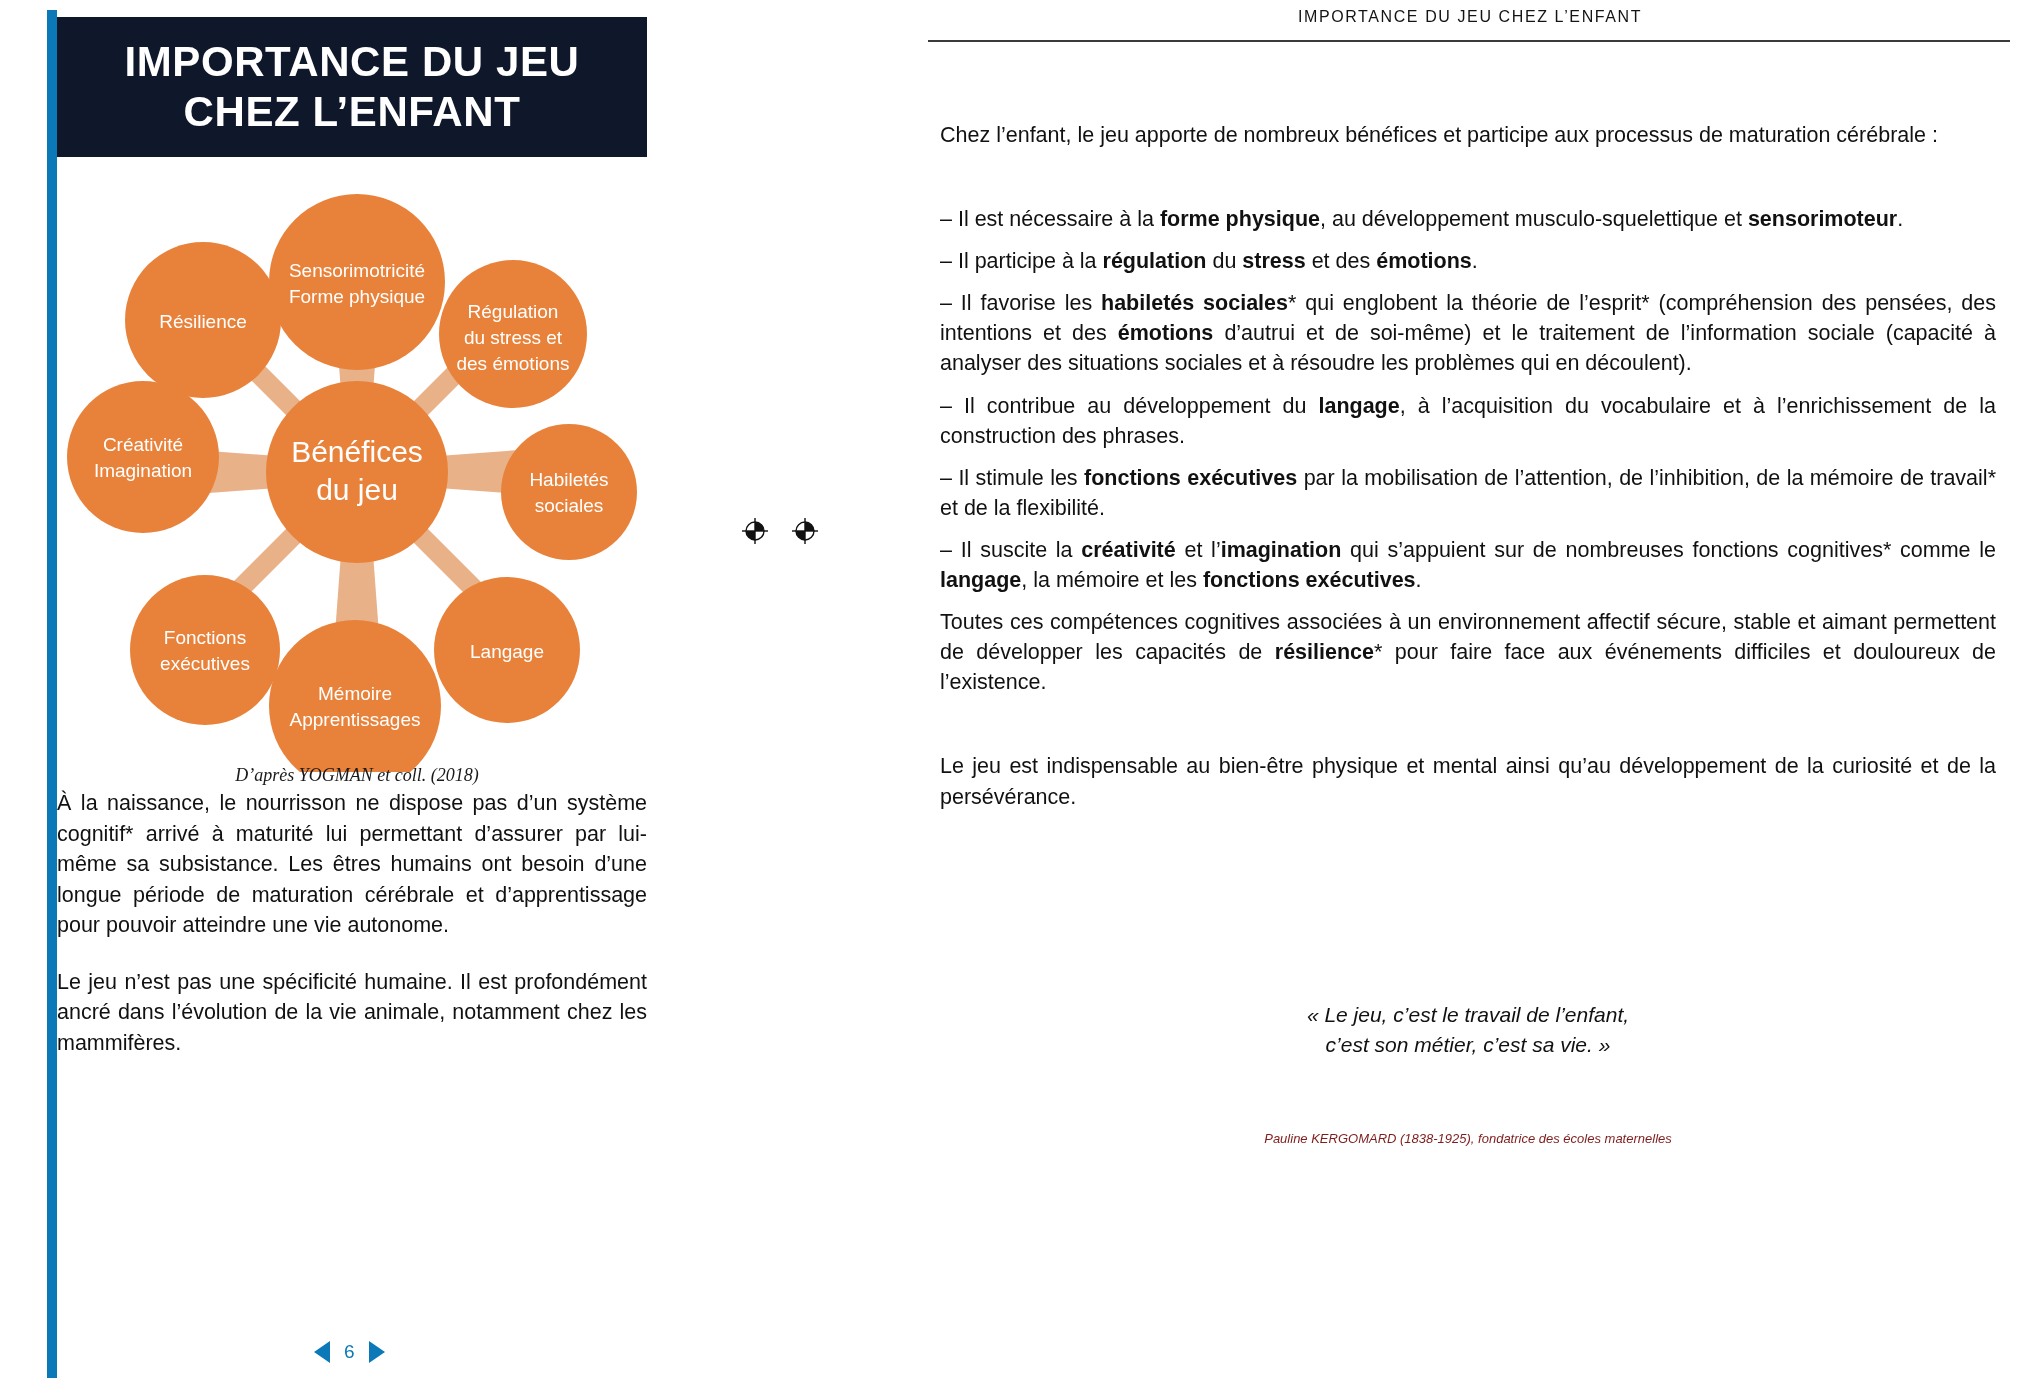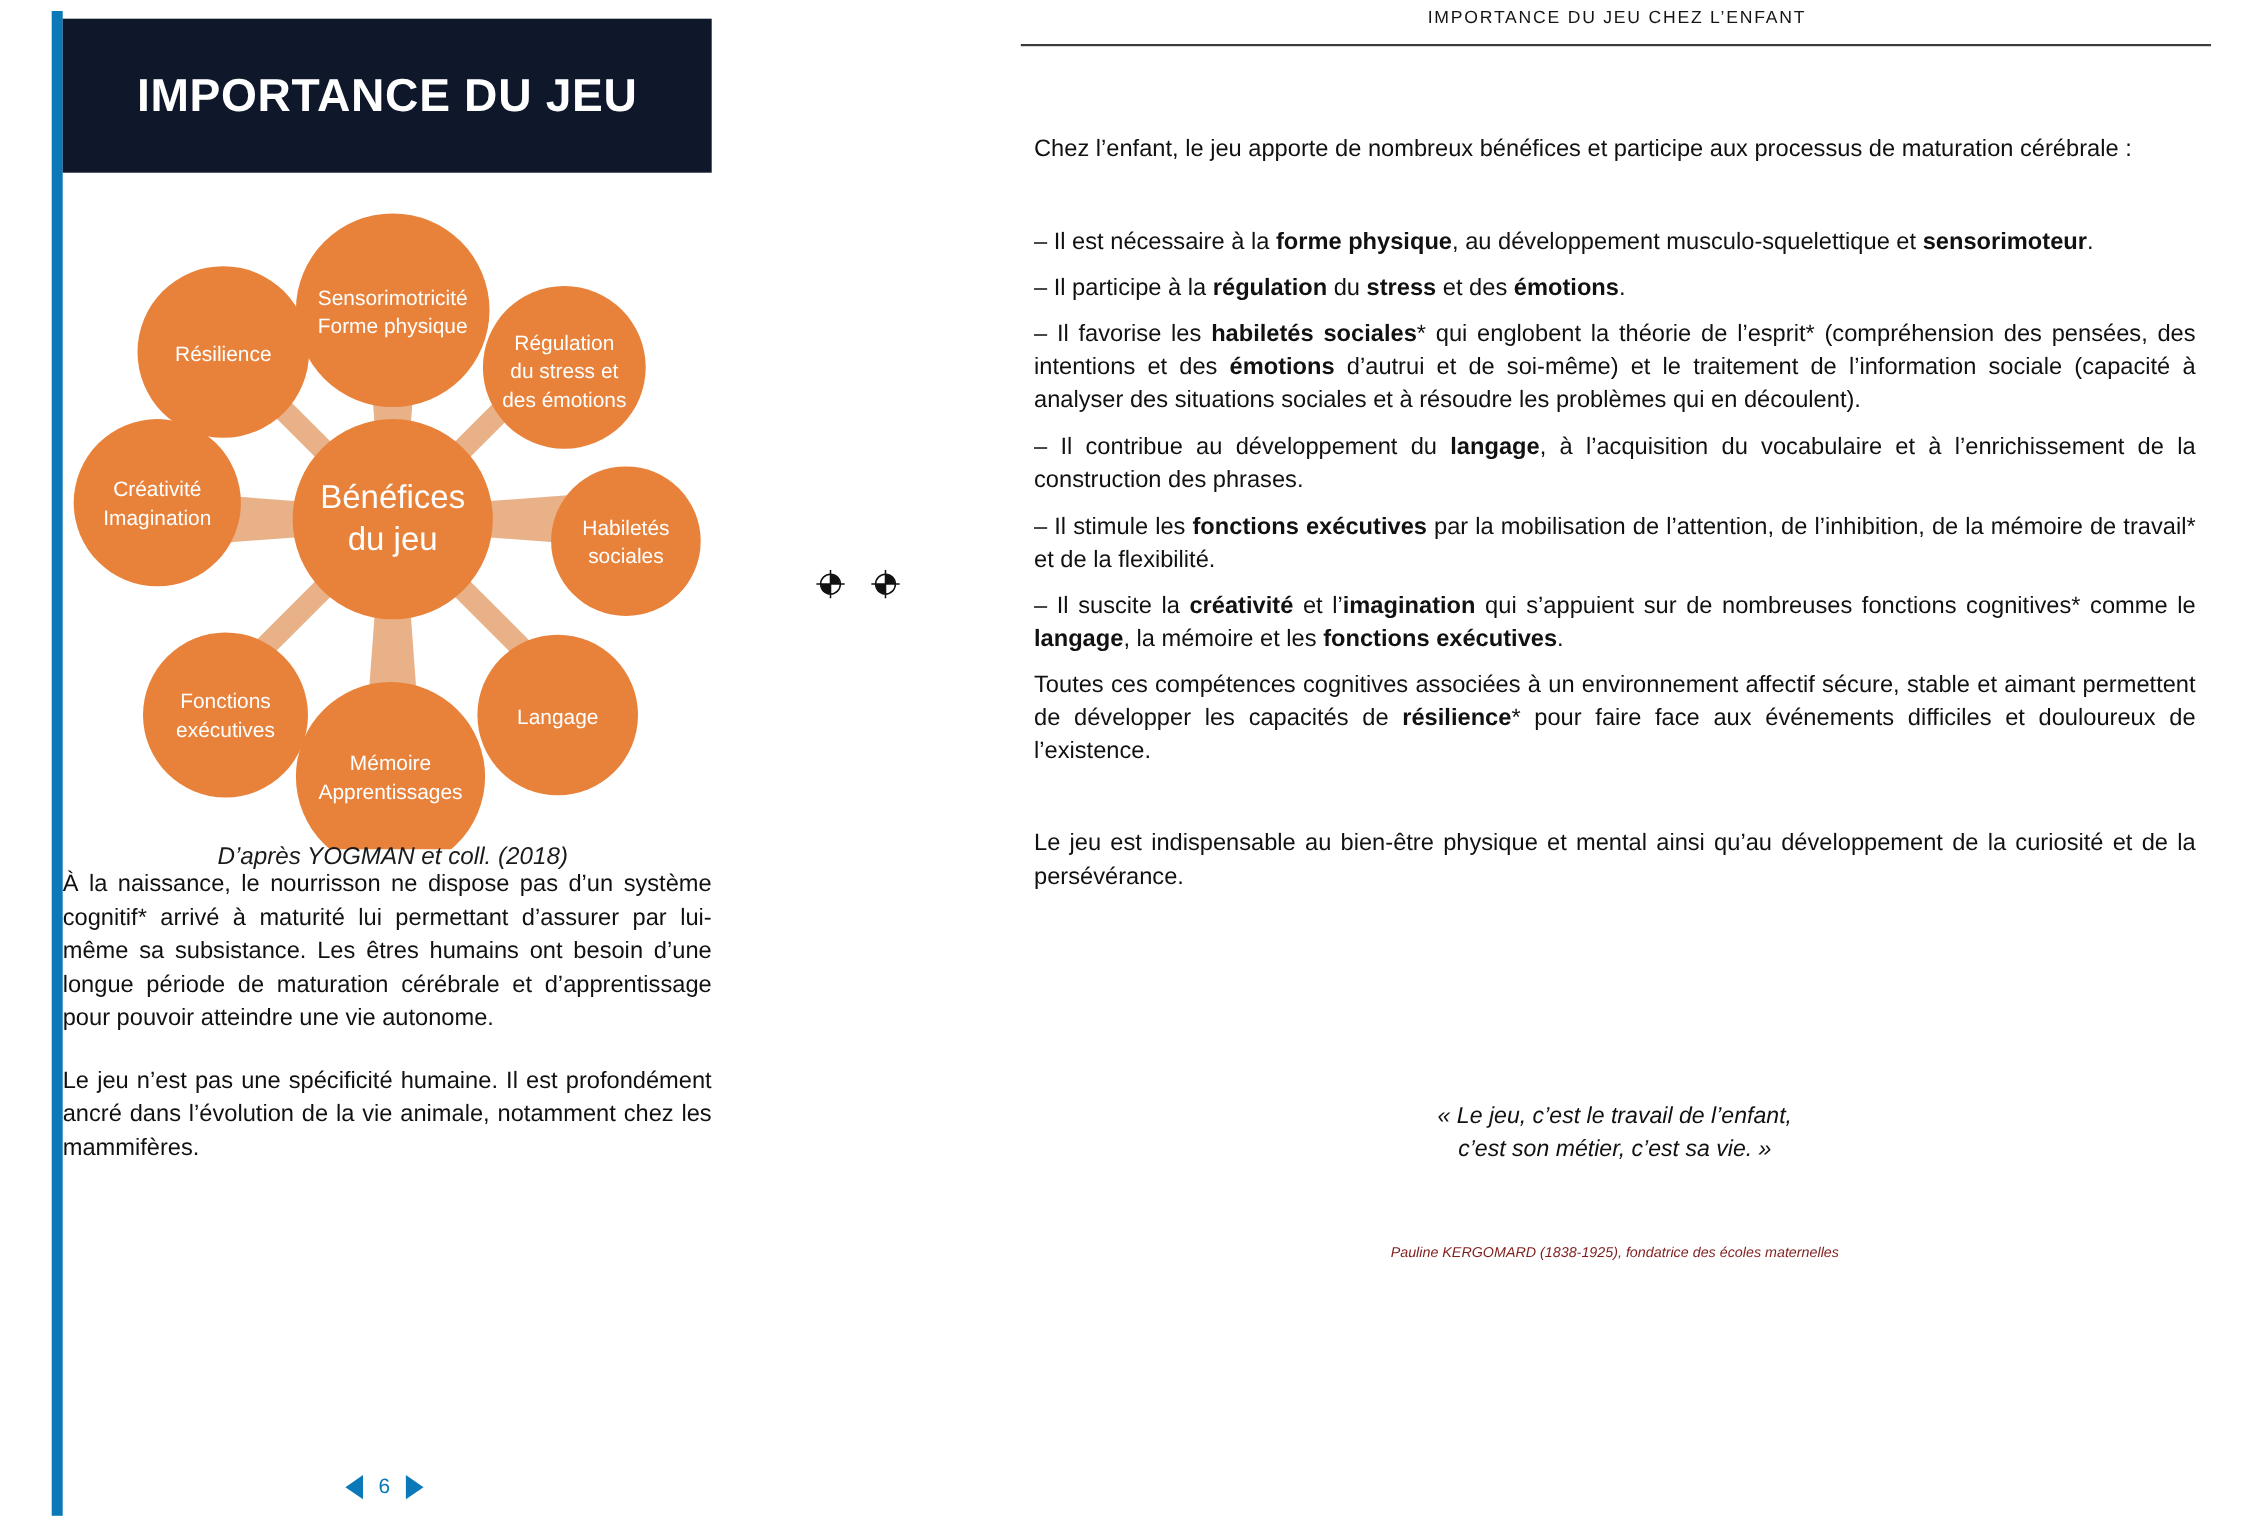--- a/index.html
+++ b/index.html
@@ -66,23 +66,23 @@
   .node-label.center {
     font-size: 30px;
   }
 
   .diagram-caption {
     position: absolute;
     left: 57px; top: 765px;
     width: 600px;
     text-align: center;
     font-style: italic;
-    font-size: 22px;
+    font-size: 18px;
     color: #1a1a1a;
-    font-family: Liberation Sans, sans-serif;
+    font-family: Liberation Serif, serif;
   }
 
   .left-body {
     position: absolute;
     left: 57px; top: 788px;
     width: 590px;
     font-size: 21.5px;
     line-height: 1.42;
     color: #111111;
     text-align: justify;
@@ -183,20 +183,21 @@
 
 <div class="spread">
 
   <div class="page-left">
 
     <div class="blue-edge"></div>
 
     <div class="title-band">
       <h1>
         <span>IMPORTANCE DU JEU</span><br>
+        <span>CHEZ L’ENFANT</span>
       </h1>
     </div>
 
     <div class="diagram">
       <svg width="600" height="600" viewBox="0 0 600 600" xmlns="http://www.w3.org/2000/svg">
 
         <g>
           <polygon points="290,300 310,300 322,140 278,140" fill="#e9b188"></polygon>
           <polygon points="300,290 300,310 462,322 462,278" fill="#e9b188"></polygon>
           <polygon points="290,300 310,300 322,462 278,462" fill="#e9b188"></polygon>

